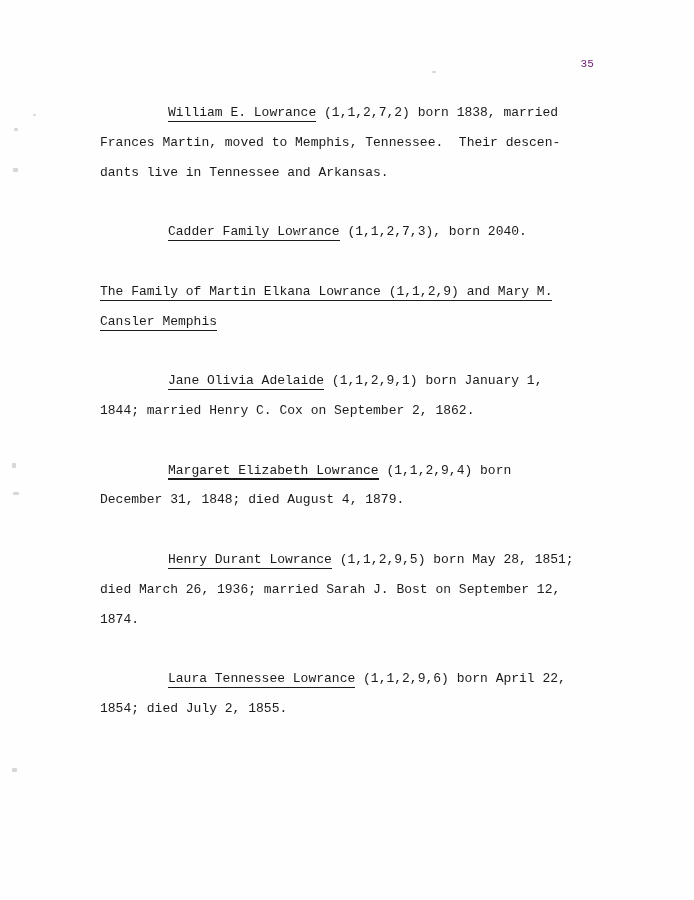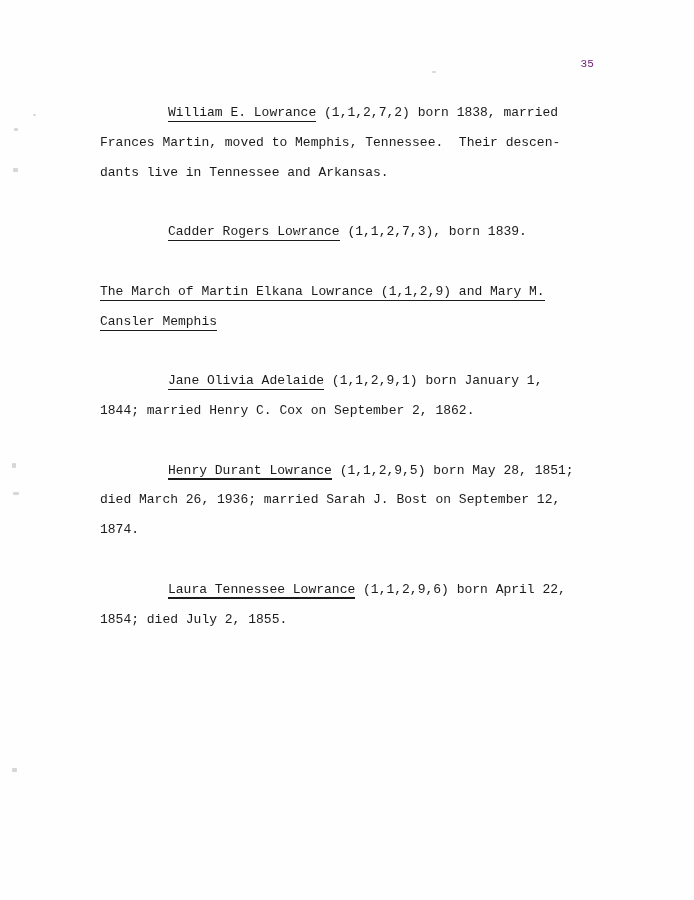--- a/index.html
+++ b/index.html
@@ -90,23 +90,24 @@
 </style>
 </head>
 <body>
 
 <div class="page">
 
   <div class="folio">35</div>
 
   <div class="body-text"><p class="para"><span class="indent"></span><span class="u">William E. Lowrance</span><span class=""> (1,1,2,7,2) born 1838, married
 Frances Martin, moved to Memphis, Tennessee.  Their descen-
-dants live in Tennessee and Arkansas.</span></p><p class="para"><span class="indent"></span><span class="u">Cadder Rogers Lowrance</span><span class=""> (1,1,2,7,3), born 1839.</span></p><p class="para heading"><span class="u">The March of Martin Elkana Lowrance (1,1,2,9) and Mary M.</span><span class="">
+dants live in Tennessee and Arkansas.</span></p><p class="para"><span class="indent"></span><span class="u">Cadder Family Lowrance</span><span class=""> (1,1,2,7,3), born 2040.</span></p><p class="para heading"><span class="u">The Family of Martin Elkana Lowrance (1,1,2,9) and Mary M.</span><span class="">
 </span><span class="u">Cansler Memphis</span></p><p class="para"><span class="indent"></span><span class="u">Jane Olivia Adelaide</span><span class=""> (1,1,2,9,1) born January 1,
-1844; married Henry C. Cox on September 2, 1862.</span></p><p class="para"><span class="indent"></span><span class="u">Henry Durant Lowrance</span><span class=""> (1,1,2,9,5) born May 28, 1851;
+1844; married Henry C. Cox on September 2, 1862.</span></p><p class="para"><span class="indent"></span><span class="u">Margaret Elizabeth Lowrance</span><span class=""> (1,1,2,9,4) born
+December 31, 1848; died August 4, 1879.</span></p><p class="para"><span class="indent"></span><span class="u">Henry Durant Lowrance</span><span class=""> (1,1,2,9,5) born May 28, 1851;
 died March 26, 1936; married Sarah J. Bost on September 12,
 1874.</span></p><p class="para"><span class="indent"></span><span class="u">Laura Tennessee Lowrance</span><span class=""> (1,1,2,9,6) born April 22,
 1854; died July 2, 1855.</span></p></div>
 
 <div class="speck" style="left: 14px; top: 128px; width: 4px; height: 3px;"></div>
     <div class="speck" style="left: 33px; top: 114px; width: 3px; height: 2px;"></div>
     <div class="speck" style="left: 13px; top: 168px; width: 5px; height: 4px;"></div>
     <div class="speck" style="left: 12px; top: 463px; width: 4px; height: 5px;"></div>
     <div class="speck" style="left: 13px; top: 492px; width: 6px; height: 3px;"></div>
     <div class="speck" style="left: 12px; top: 768px; width: 5px; height: 4px;"></div>

